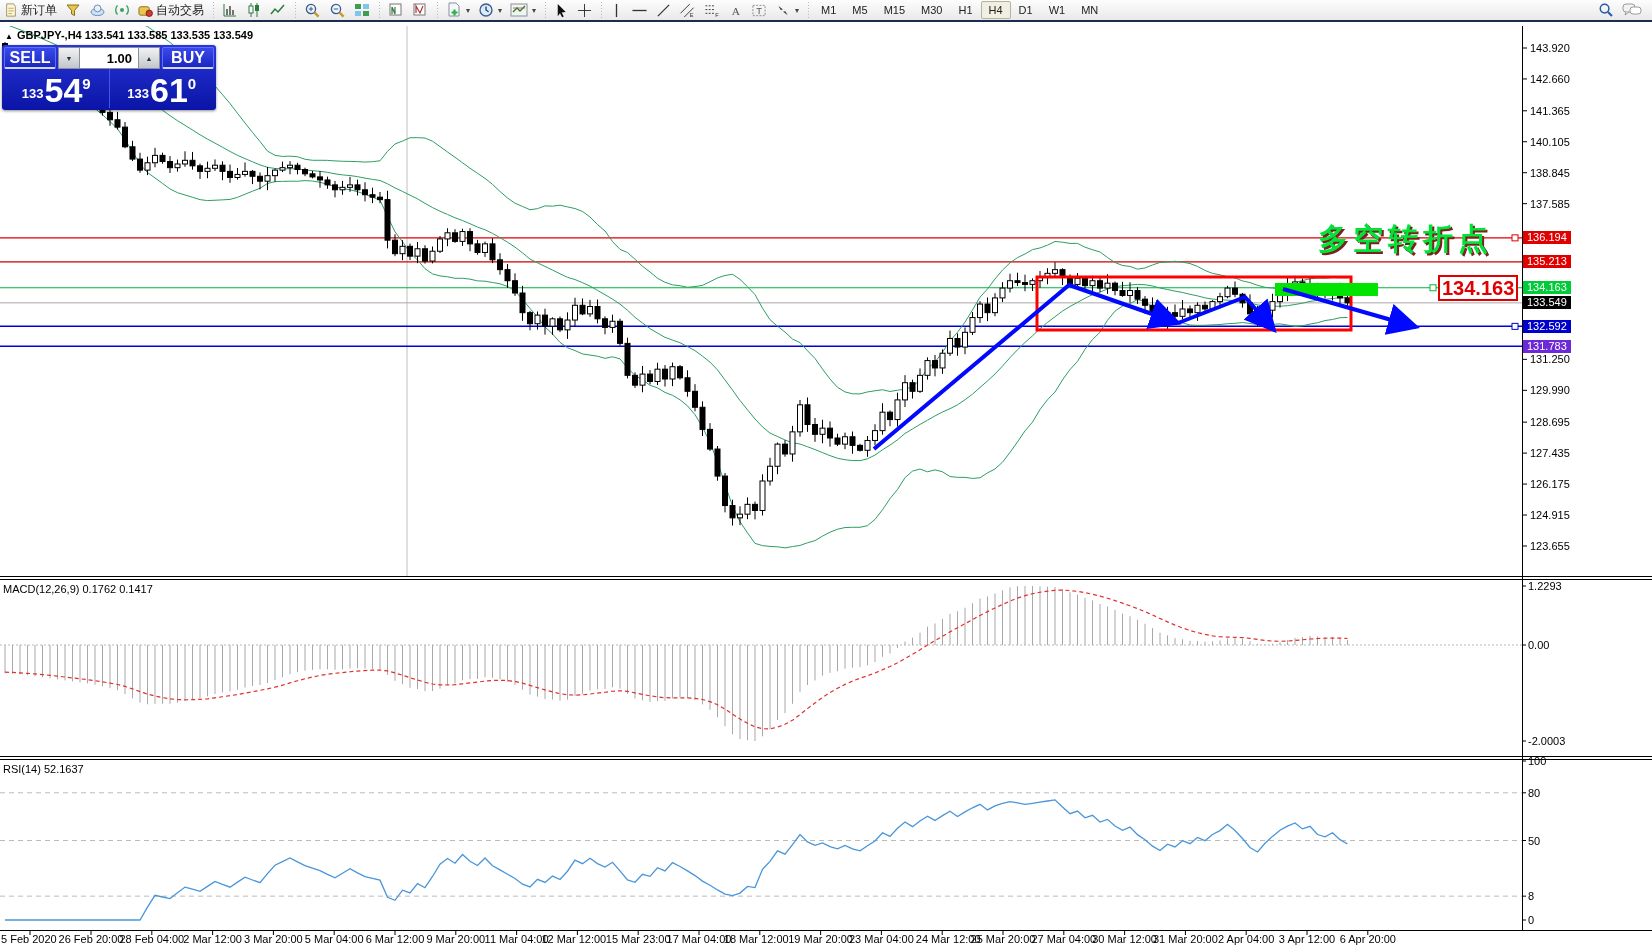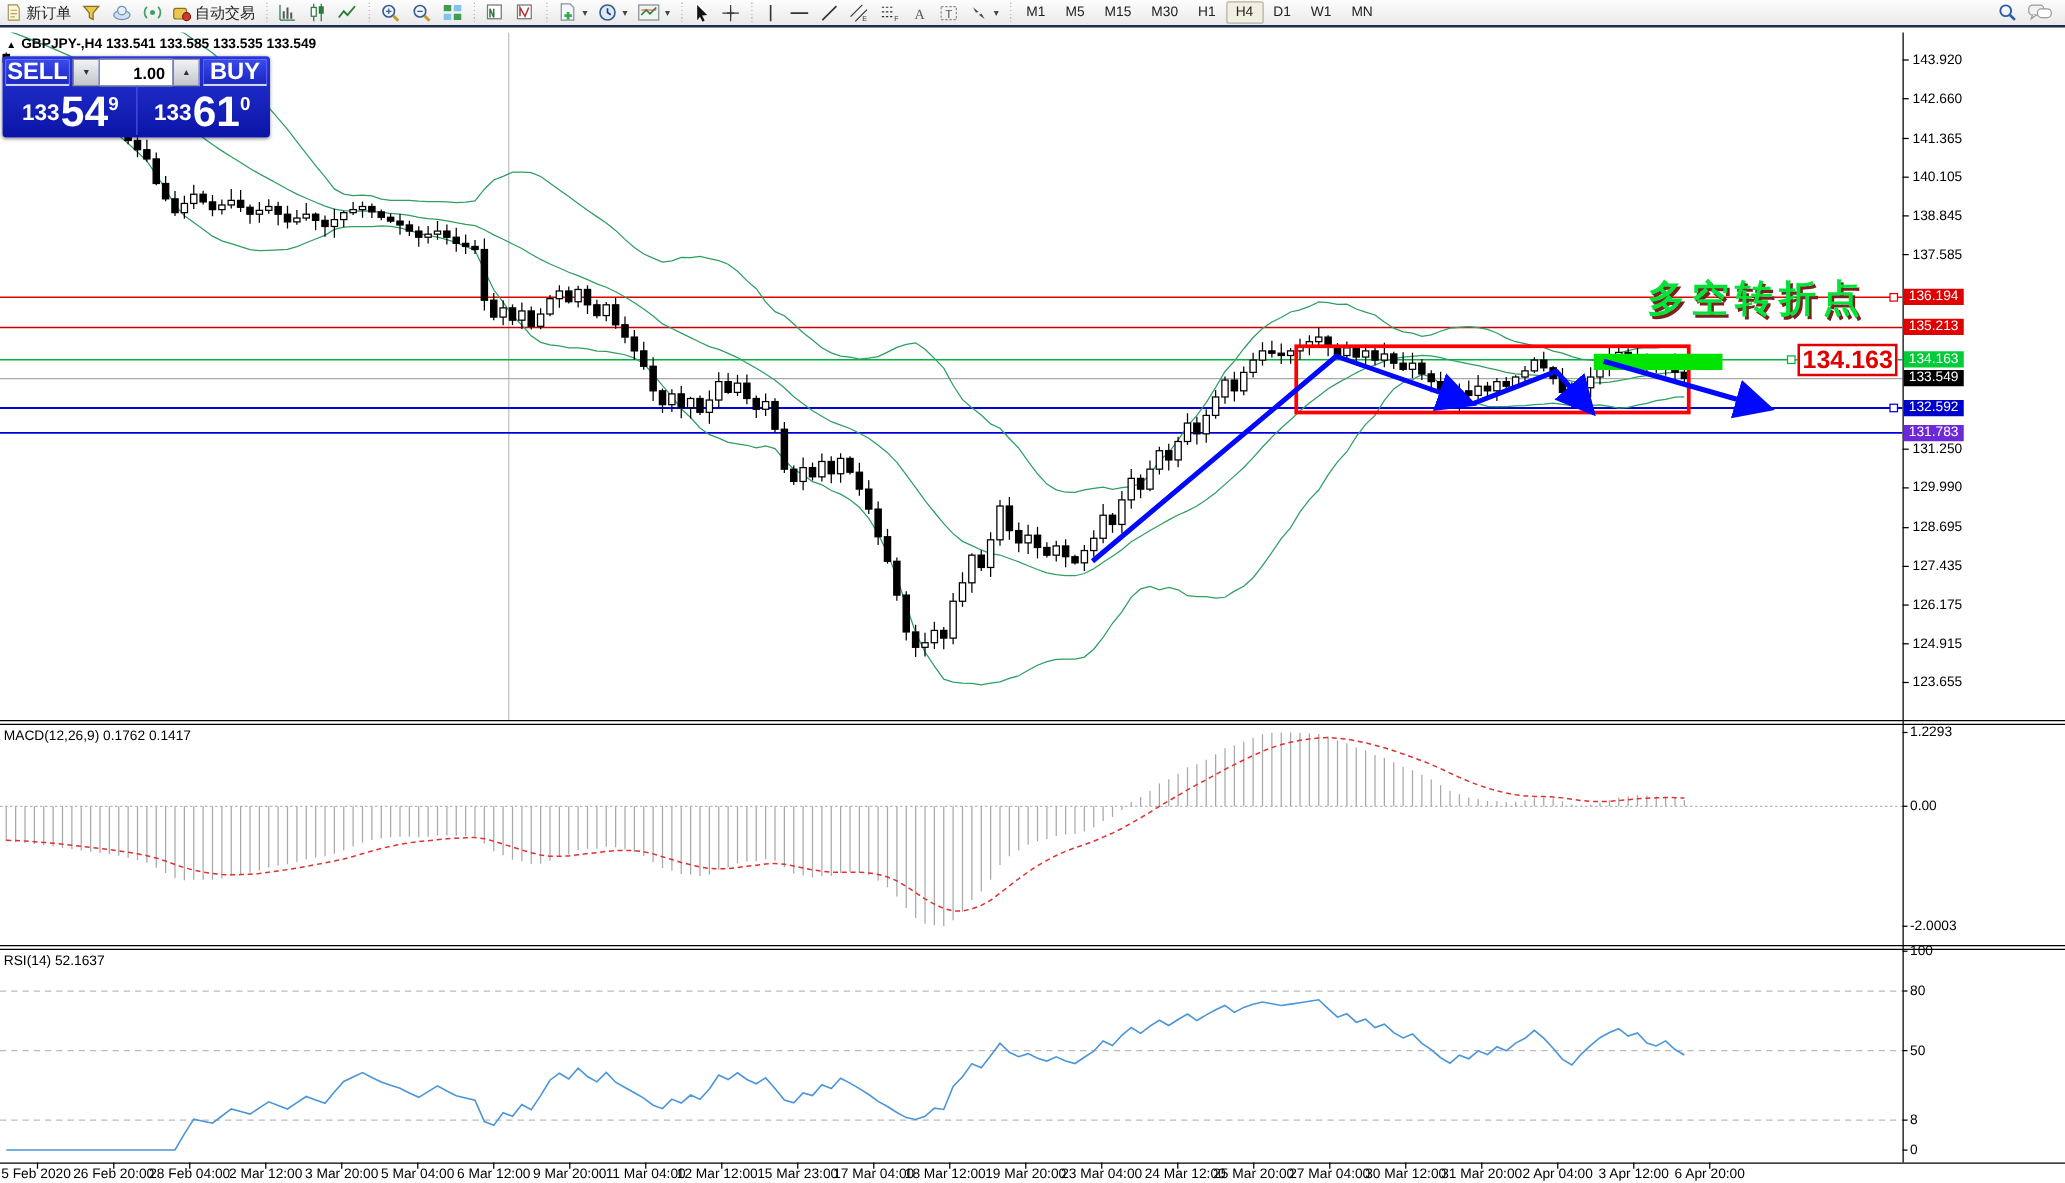--- a/index.html
+++ b/index.html
@@ -26,31 +26,31 @@
   .tick-label{position:absolute;left:1530px;font-size:11px;white-space:nowrap}
   .badge{position:absolute;left:1523px;height:13px;line-height:13px;padding:0 4px;
     font-size:11px;color:#fff;white-space:nowrap;z-index:6}
   .time-label{position:absolute;top:0;font-size:11px;white-space:nowrap}
   
   .trade-panel{position:absolute;left:2px;top:45px;width:214px;height:65px;z-index:20;
     background:linear-gradient(#2936d8,#0a14a6);border-radius:3px;box-shadow:0 1px 3px rgba(0,0,0,.45);
     box-sizing:border-box;padding:2px}
   .tp-row{display:flex;height:22px;gap:2px}
   .tp-btn{flex:0 0 50px;display:flex;align-items:center;justify-content:center;
-    color:#fff;font-size:19px;font-weight:bold;background:linear-gradient(#3a49ea,#1a27c0);
+    color:#fff;font-size:16px;font-weight:bold;background:linear-gradient(#3a49ea,#1a27c0);
     border:1px solid #5f6eff;border-bottom:2px solid #cfd6ff;border-radius:2px}
   .vol-wrap{flex:1;display:flex}
   .vol-btn{width:20px;display:flex;align-items:center;justify-content:center;font-size:7px;color:#234;
     background:linear-gradient(#f2f2f2,#c2c6cc);border:1px solid #8a8f98}
   .vol{flex:1;background:#fff;display:flex;align-items:center;justify-content:flex-end;
     padding-right:6px;font-size:13px;font-weight:bold;color:#000;border-top:1px solid #8a8f98;border-bottom:1px solid #8a8f98}
   .tp-prices{display:flex;height:39px}
   .tp-price{flex:1;display:flex;align-items:flex-end;justify-content:center;color:#fff;padding-bottom:3px}
   .tp-price.right{border-left:1px solid #4654ec}
-  .tp-small{font-size:18px;font-weight:bold;margin:0 1px 4px 0}
+  .tp-small{font-size:13px;font-weight:bold;margin:0 1px 4px 0}
   .tp-main{font-size:34px;font-weight:bold;line-height:30px}
   .tp-sup{font-size:15px;font-weight:bold;margin-bottom:13px}
   
   .turning-point{position:absolute;left:1318px;top:219px;font-size:30px;font-weight:bold;
     color:#00e43a;text-shadow:2px 2px 0 #7c2020;letter-spacing:5px;z-index:7;white-space:nowrap}
   .level-callout{position:absolute;left:1438px;top:275px;min-width:70px;height:22px;z-index:7;
     border:2px solid #e00000;background:#fff;color:#e00000;font-size:20px;font-weight:bold;
     display:flex;align-items:center;justify-content:center;padding:0 2px}
   svg.canvas{position:absolute;left:0;top:0;z-index:1}
 </style>

